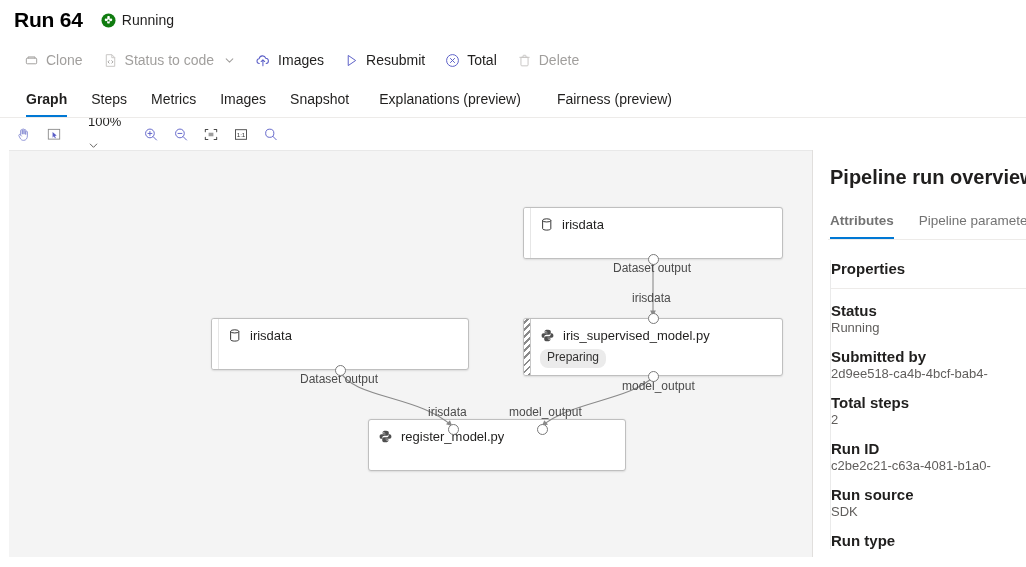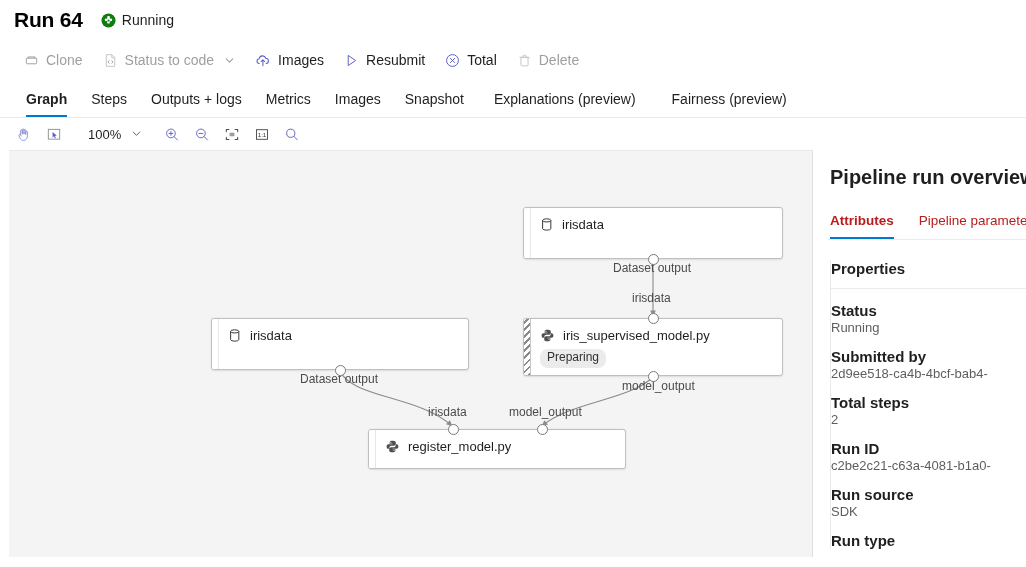--- a/index.html
+++ b/index.html
@@ -109,21 +109,21 @@
     display: flex; align-items: center; justify-content: center;
     cursor: pointer;
     border: none; background: transparent;
   }
   .gbtn svg { display: block; }
   .zoomlevel {
     display: flex; align-items: flex-start; gap: 10px;
     font-size: 13px; color: #201f1e;
     padding: 4px 8px;
     cursor: pointer;
-    margin-left: 10px; margin-right: 6px;
+    margin-left: 10px; margin-right: 6px; flex-direction: column;
   }
 
   
   .main {
     display: flex;
     height: 407px;
   }
   .canvas {
     position: relative;
     width: 813px;
@@ -247,21 +247,21 @@
   .sb-tabs {
     display: flex;
     margin-top: 18px;
     border-bottom: 1px solid #edebe9;
     height: 33px;
     align-items: stretch;
     margin-left: -2px;
   }
   .sb-tab {
     font-size: 13.5px;
-    color: #b91c1c;
+    color: #737373;
     padding: 0 11px 5px 2px;
     display: flex; align-items: center;
     position: relative;
     cursor: pointer;
     white-space: nowrap;
   }
   .sb-tab + .sb-tab { padding-left: 14px; }
   .sb-tab.active { font-weight: bold; }
   .sb-tab.active::after {
     content: "";
@@ -382,21 +382,20 @@
         <path d="M3 4.6h10M6.4 4.5V3.2a.8.8 0 0 1 .8-.8h1.6a.8.8 0 0 1 .8.8v1.3" stroke="#c8c6c4" stroke-width="1.05" stroke-linecap="round"></path>
       </svg>
     </span>
     <span>Delete</span>
   </button>
 </div>
 
 <div class="tabs">
   <div class="tab active">Graph</div>
   <div class="tab">Steps</div>
-  <div class="tab">Outputs + logs</div>
   <div class="tab">Metrics</div>
   <div class="tab">Images</div>
   <div class="tab">Snapshot</div>
   <div class="tab wide">Explanations (preview)</div>
   <div class="tab wide">Fairness (preview)</div>
 </div>
 
 <div class="gtoolbar">
   <button class="gbtn">
     <svg width="17" height="17" viewBox="0 0 18 18" fill="none">
@@ -522,21 +521,21 @@
           <span class="node-title">iris_supervised_model.py</span>
         </div>
         <div class="node-badge">Preparing</div>
       </div>
     </div>
     <div class="port" style="left:648px; top:163px;"></div>
     <div class="port" style="left:648px; top:221px;"></div>
     <div class="edge-label" style="left:622px; top:229px;">model_output</div>
     <div class="edge-label" style="left:509px; top:255px;">model_output</div>
 
-    <div class="node" style="left:368px; top:279px; width:258px; height:40px;">
+    <div class="node" style="left:368px; top:269px; width:258px; height:52px;flex-direction:column;">
       <div class="node-stripe"></div>
       <div class="node-body">
         <div class="node-head">
           <span>
             <svg width="15" height="15" viewBox="0 0 16 16" fill="none">
               <path d="M7.9 1.9c-1.9 0-3 .7-3 1.9v1.3h3.1v.5H3.7c-1.2 0-2 .9-2 2.4s.7 2.5 1.9 2.5h1V9.3c0-1.3.9-2.2 2.2-2.2h2.9c1 0 1.8-.8 1.8-1.8V3.8c0-1.1-1-1.9-2.8-1.9h-.8zM6.3 3.1a.56.56 0 1 1 0 1.12.56.56 0 0 1 0-1.12z" fill="#4f4f4f"></path>
               <path d="M8.1 14.1c1.9 0 3-.7 3-1.9v-1.3H8v-.5h4.3c1.2 0 2-.9 2-2.4s-.7-2.5-1.9-2.5h-1v1.2c0 1.3-.9 2.2-2.2 2.2H6.3c-1 0-1.8.8-1.8 1.8v1.5c0 1.1 1 1.9 2.8 1.9h.8zM9.7 12.9a.56.56 0 1 1 0-1.12.56.56 0 0 1 0 1.12z" fill="#4f4f4f"></path>
             </svg>
           </span>
           <span class="node-title">register_model.py</span>

